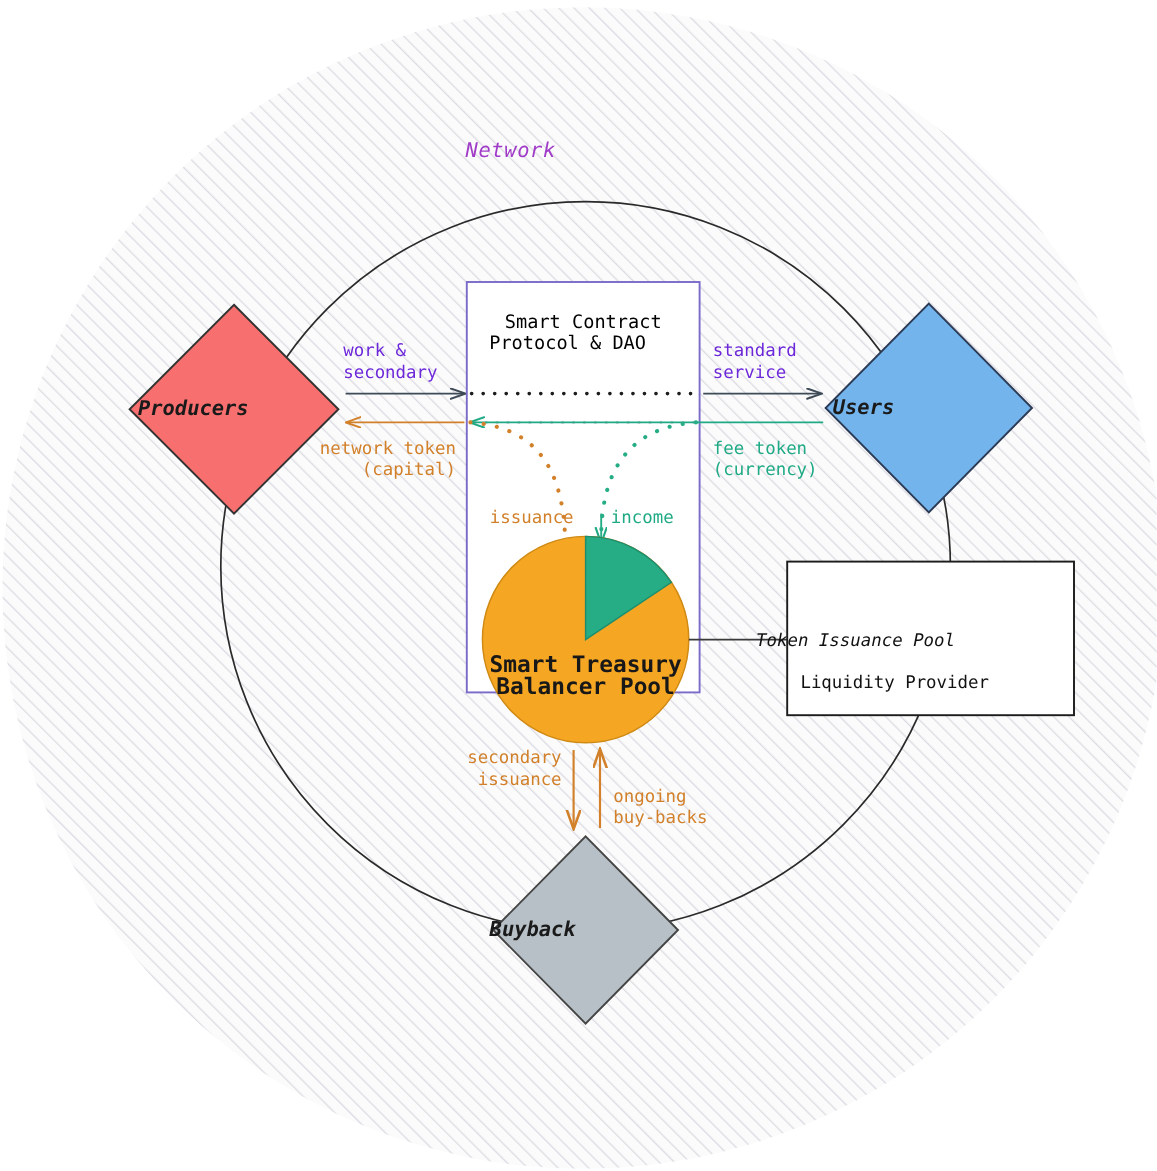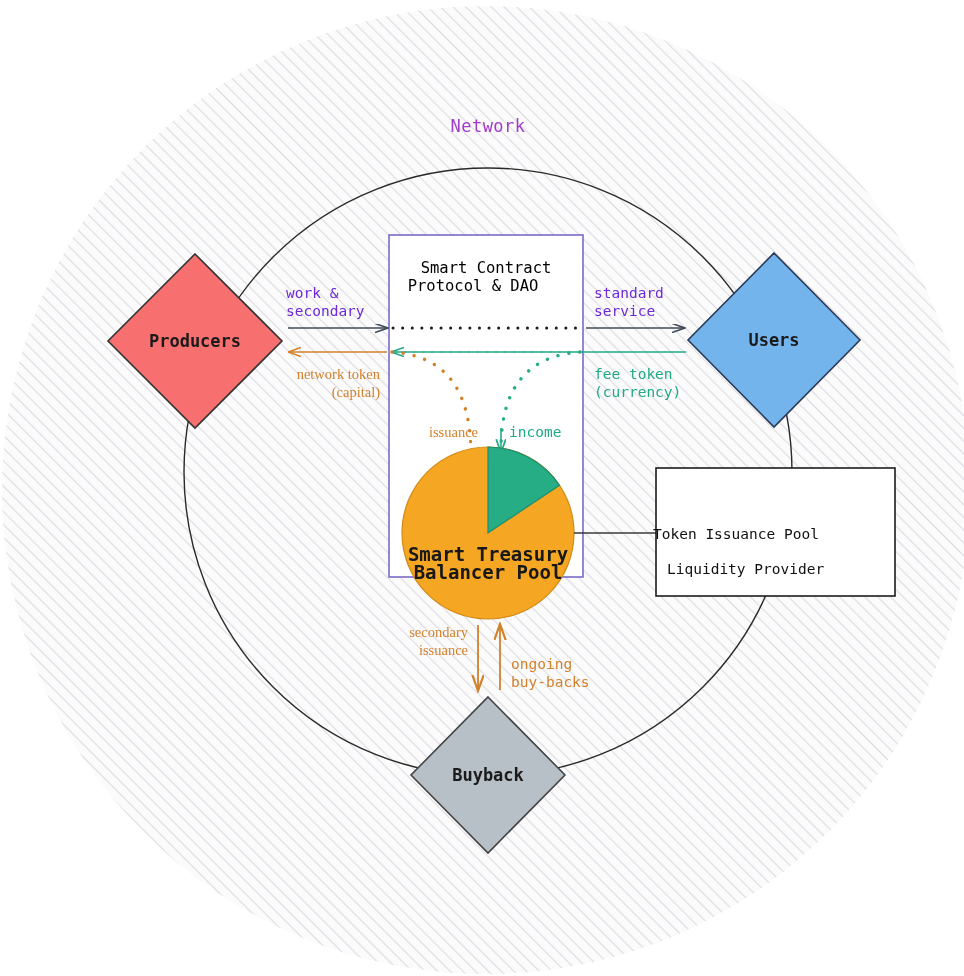--- a/index.html
+++ b/index.html
@@ -55,22 +55,22 @@
   .t-pie {
     font-size: 19px;
     color: #181818;
     font-weight: bold;
     text-align: center;
   }
   .t-listitem {
     font-size: 14.5px;
     color: #111111;
   }
-  .ta-center { text-align: center; }
-  .ta-right  { text-align: right; font-family: Liberation Serif, serif; }
+  .ta-center { text-align: left; font-style: italic; }
+  .ta-right  { text-align: right; }
 </style>
 </head>
 <body>
 
 <div id="stage">
 
   <svg id="diagram-svg" width="964" height="976" viewBox="0 0 964 976">
     <defs>
       <pattern id="hatch" width="9" height="9" patternUnits="userSpaceOnUse" patternTransform="rotate(-45)">
         <rect width="9" height="9" fill="#fbfbfc"></rect>
@@ -162,16 +162,16 @@
 
   <div class="txt t-pie" style="left:391px; top:543px; width:194px;">Smart Treasury</div>
   <div class="txt t-pie" style="left:391px; top:561px; width:194px;">Balancer Pool</div>
 
   <div class="txt t-orange ta-right" style="left:320px; top:624px; width:148px;">secondary</div>
   <div class="txt t-orange ta-right" style="left:320px; top:642px; width:148px;">issuance</div>
 
   <div class="txt t-orange" style="left:511px; top:656px;">ongoing</div>
   <div class="txt t-orange" style="left:511px; top:674px;">buy-backs</div>
 
-  <div class="txt t-listitem" style="left:653px; top:526px;">Token Issuance Pool</div>
+  <div class="txt t-listitem" style="left:630px; top:526px;font-style:italic;">Token Issuance Pool</div>
   <div class="txt t-listitem" style="left:667px; top:561px;">Liquidity Provider</div>
 
 </div>
 
 </body></html>

